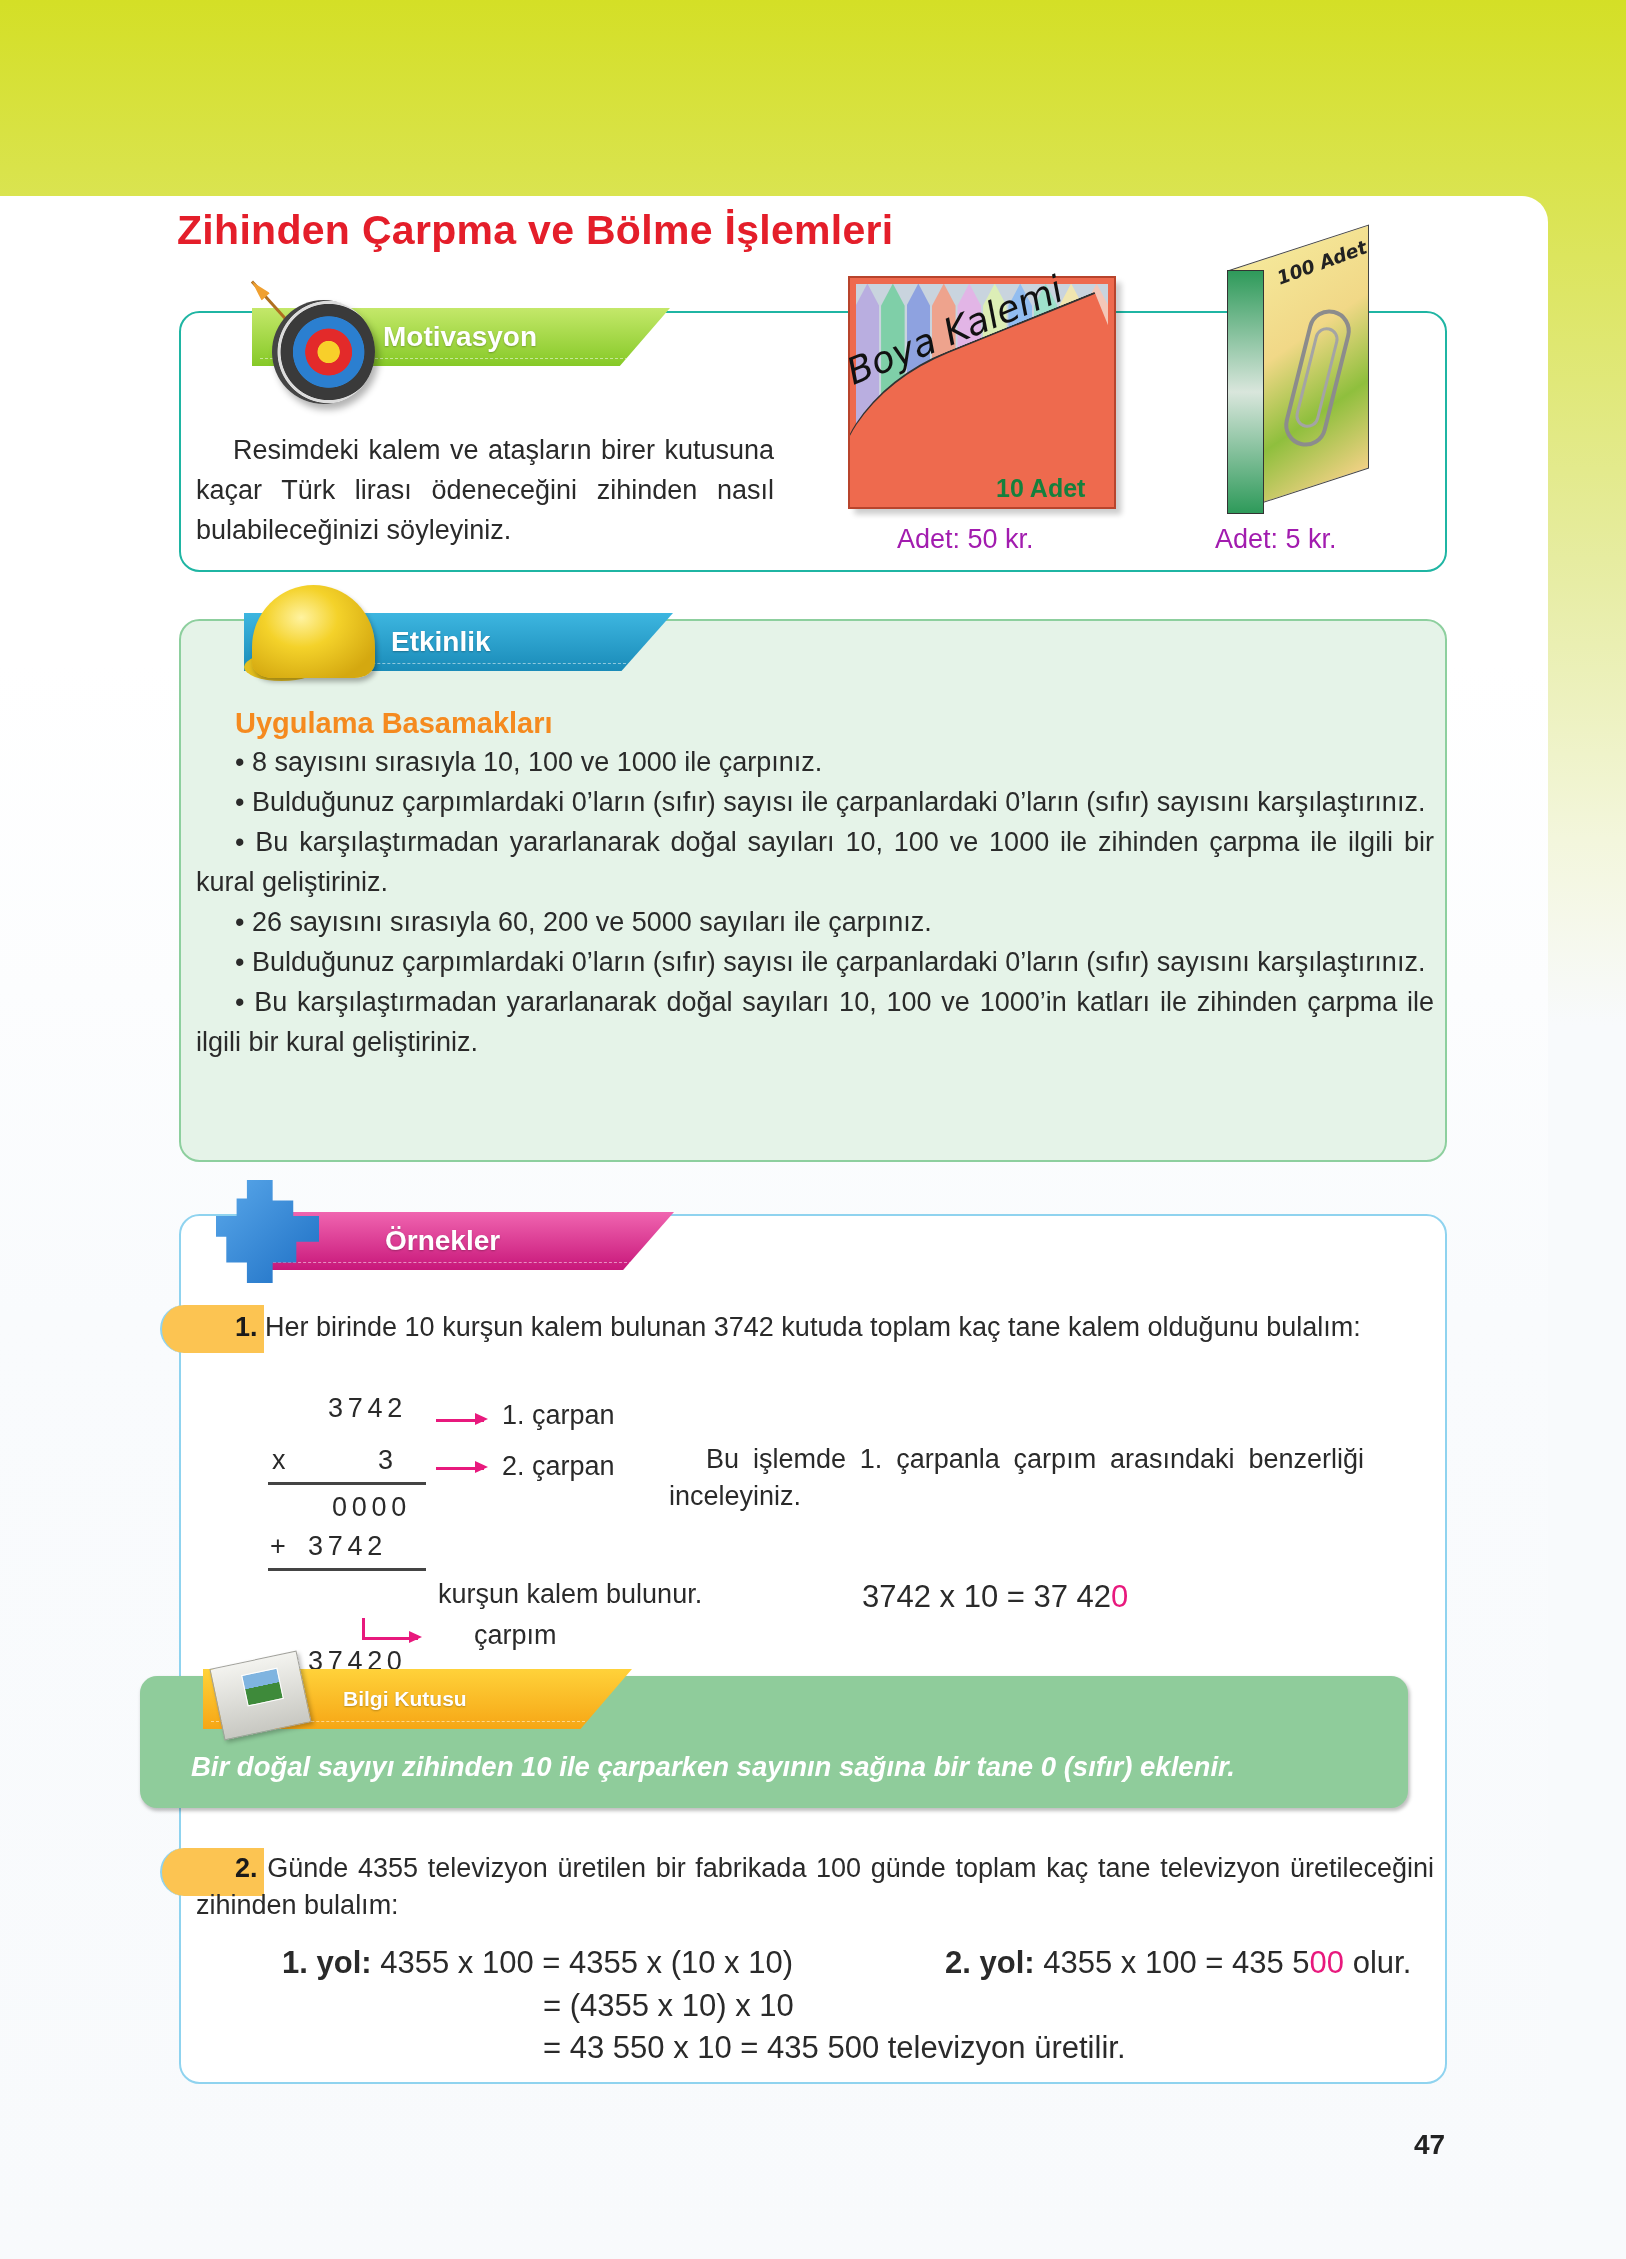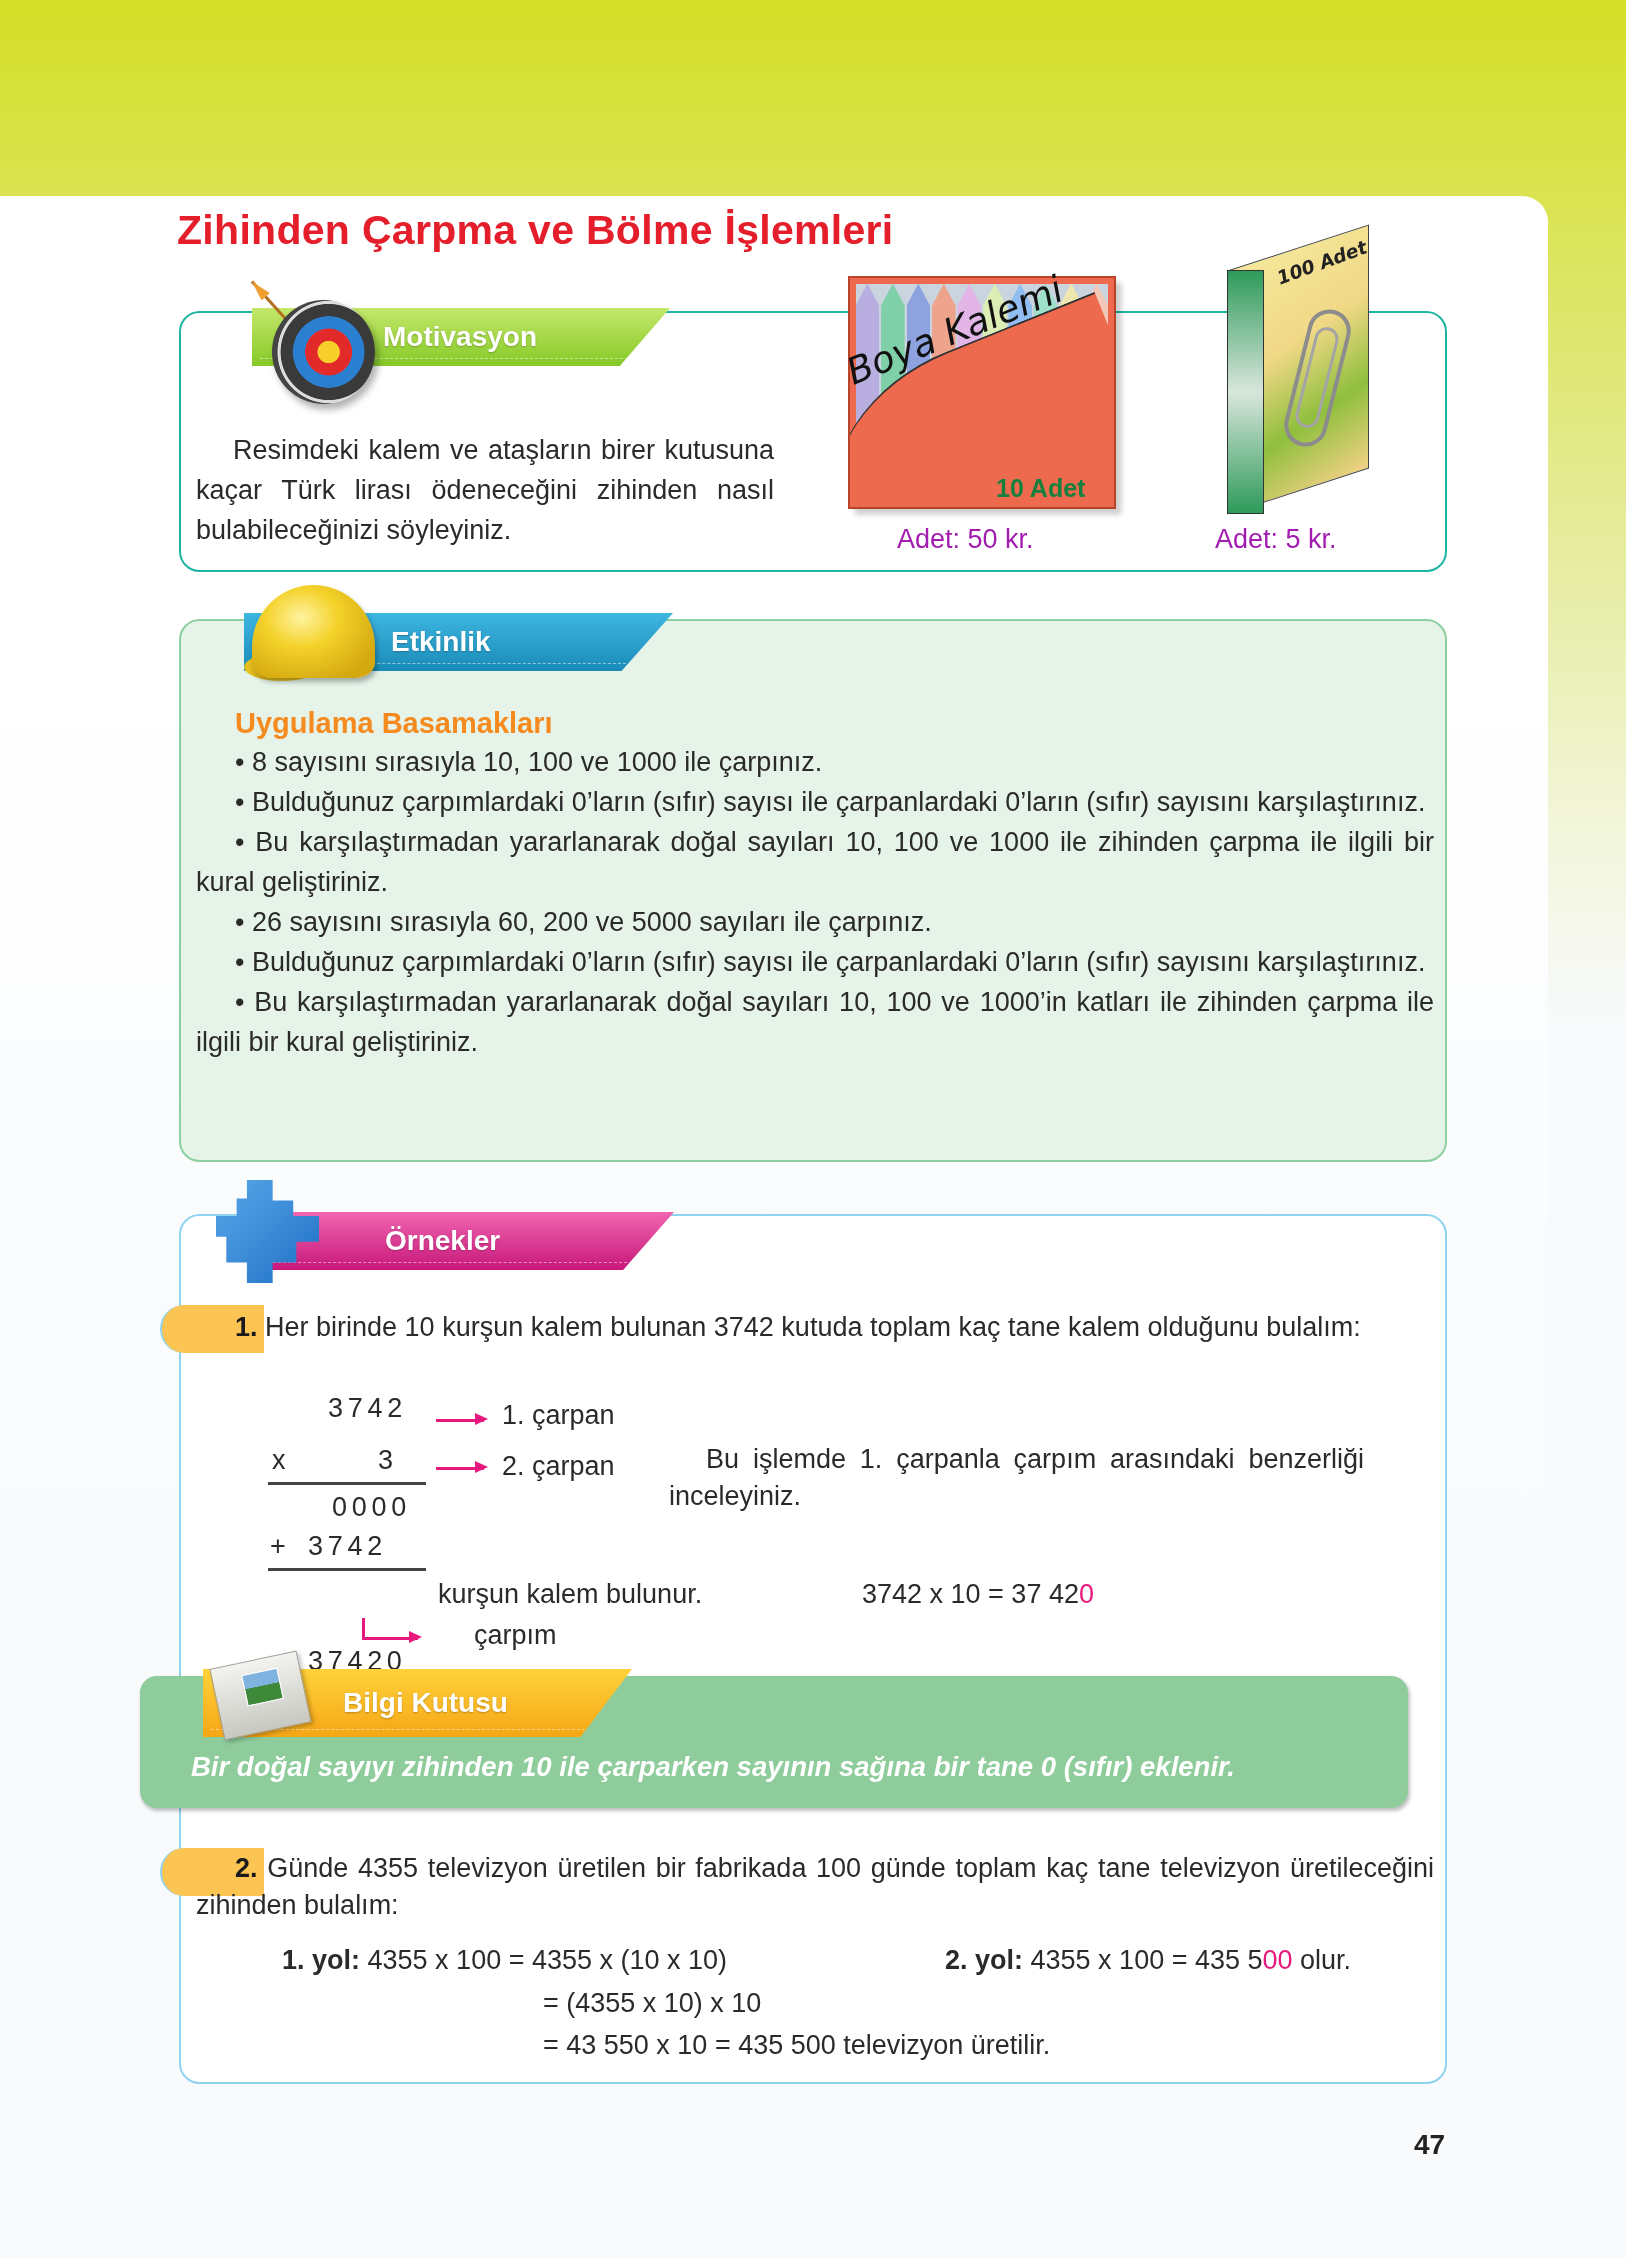--- a/index.html
+++ b/index.html
@@ -37,21 +37,21 @@
     color: #fff; font-weight: bold; font-size: 28px;
     text-shadow: 0 0.9px 1.9px rgba(0,0,0,0.25);
   }
   .ribbon::after {
     content: ""; position: absolute; left: 7.5px; right: 37px; bottom: 7.5px;
     border-bottom: 1.9px dashed rgba(255,255,255,0.5);
   }
   .rib-motiv { left: 252px; top: 308px; width: 418px; background: linear-gradient(#c4e86a, #86c927); padding-left: 131px; }
   .rib-etk { left: 244px; top: 613px; width: 429px; background: linear-gradient(#3db6e0, #1a8bb8); padding-left: 147px; }
   .rib-ornek { left: 250px; top: 1212px; width: 424px; background: linear-gradient(#f065b0, #c8177a); padding-left: 135px; }
-  .rib-bilgi { left: 203px; top: 1669px; width: 429px; height: 68px; background: linear-gradient(#ffd23a, #f6a615); padding-left: 140px; font-size: 28px; }
+  .rib-bilgi { left: 203px; top: 1669px; width: 429px; height: 60px; background: linear-gradient(#ffd23a, #f6a615); padding-left: 140px; font-size: 21px; }
 
   
   .target-icon {
     position: absolute; left: 272px; top: 300px; width: 103px; height: 104px; border-radius: 50%;
     background: radial-gradient(circle at 55% 50%, #f8cf2a 0 14%, #e32a2a 15% 30%, #2b7fd0 31% 46%, #3a3a3a 47% 62%, #dcdcdc 63% 66%, #444 67%);
     box-shadow: 3.7px 5.6px 7.5px rgba(0,0,0,0.3);
   }
   .arrow-shaft { position: absolute; left: 252px; top: 280px; width: 84px; height: 2.8px; background: #b07020; transform: rotate(48deg); transform-origin: left center; }
   .arrow-flight { position: absolute; left: 252px; top: 276px; width: 20.5px; height: 11.2px; background: #f0a030; clip-path: polygon(0 50%, 100% 0, 100% 100%); transform: rotate(48deg); transform-origin: left center; }
 
@@ -137,21 +137,21 @@
   .calc { position: absolute; font-size: 27px; letter-spacing: 4.7px; }
   .calc-line { position: absolute; height: 2.8px; background: #444; }
   .pink-arrow { position: absolute; height: 2.8px; background: #e8197d; }
   .pink-arrow::after { content: ""; position: absolute; right: -3.7px; top: -5.6px; border-left: 13px solid #e8197d; border-top: 6.5px solid transparent; border-bottom: 6.5px solid transparent; }
   .calc-label { position: absolute; font-size: 27px; }
   .pink { color: #e8197d; }
 
   .bilgi-box { position: absolute; left: 140px; top: 1676px; width: 1268px; height: 132px; background: #8fcc9b; border-radius: 17px; box-shadow: 1.9px 2.8px 3.7px rgba(0,0,0,0.25); }
   .bilgi-text { position: absolute; left: 191px; top: 1751px; font-size: 27.5px; font-weight: bold; font-style: italic; color: #fff; }
 
-  .yol-text { position: absolute; font-size: 27px; }
+  .yol-text { position: absolute; font-size: 31px; }
   .bold { font-weight: bold; }
   .page-number { position: absolute; left: 1414px; top: 2129px; font-size: 28px; font-weight: bold; color: #222; }
 </style>
 </head>
 <body>
 
 <div class="page-sheet"></div>
 
 <h1 class="page-title">Zihinden Çarpma ve Bölme İşlemleri</h1>
 

